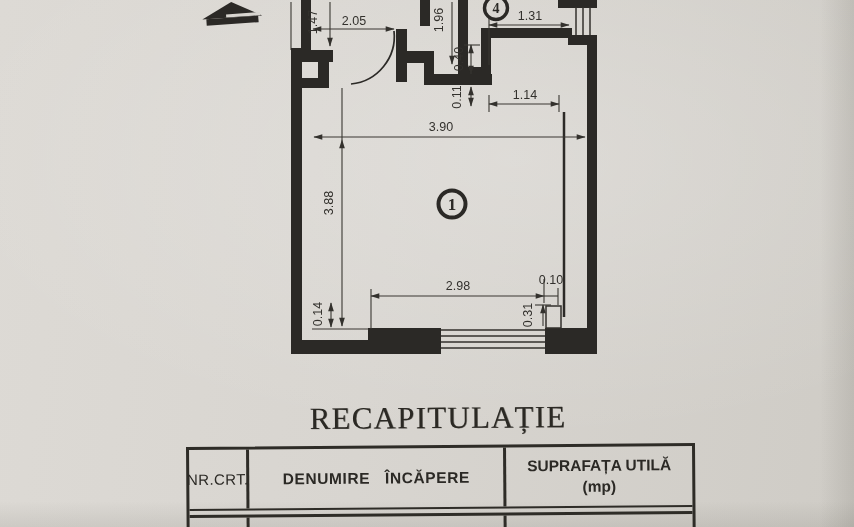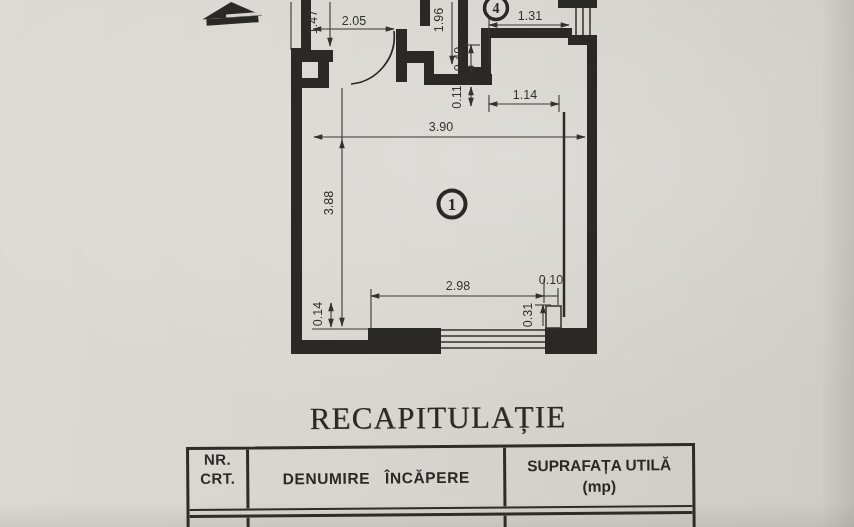--- a/index.html
+++ b/index.html
@@ -27,22 +27,22 @@
     letter-spacing:1.2px;color:#2b2924;transform:rotate(-.4deg);
     text-shadow:.6px .3px .4px rgba(43,41,36,.5);
   }
   .tbl{
     position:absolute;left:186px;top:447px;width:503px;height:120px;
     border:3px solid #2e2c27;color:#2b2925;
     transform:rotate(-.45deg);transform-origin:0 0;
   }
   .t-head{display:flex;height:59px;}
   .t-row{display:flex;height:50px;}
-  .c1{width:57px;border-right:3px solid #2e2c27;display:flex;flex-direction:column;
-      align-items:center;font-weight:700;font-size:15px;
+  .c1{width:57px;border-right:3px solid #2e2c27;display:flex;
+      align-items:center;justify-content:center;font-weight:400;font-size:15px;
       line-height:1.28;letter-spacing:.4px;}
   .c2{flex:1;border-right:3px solid #2e2c27;display:flex;align-items:center;
       justify-content:center;font-weight:700;font-size:15.5px;letter-spacing:.6px;
       word-spacing:10px;}
   .c3{width:186px;display:flex;flex-direction:column;align-items:center;
       justify-content:center;font-weight:700;font-size:15.5px;line-height:1.3;}
   .t-rule{height:4px;border-top:2.5px solid #2e2c27;border-bottom:3.5px solid #2e2c27;}
 </style>
 </head>
 <body>

